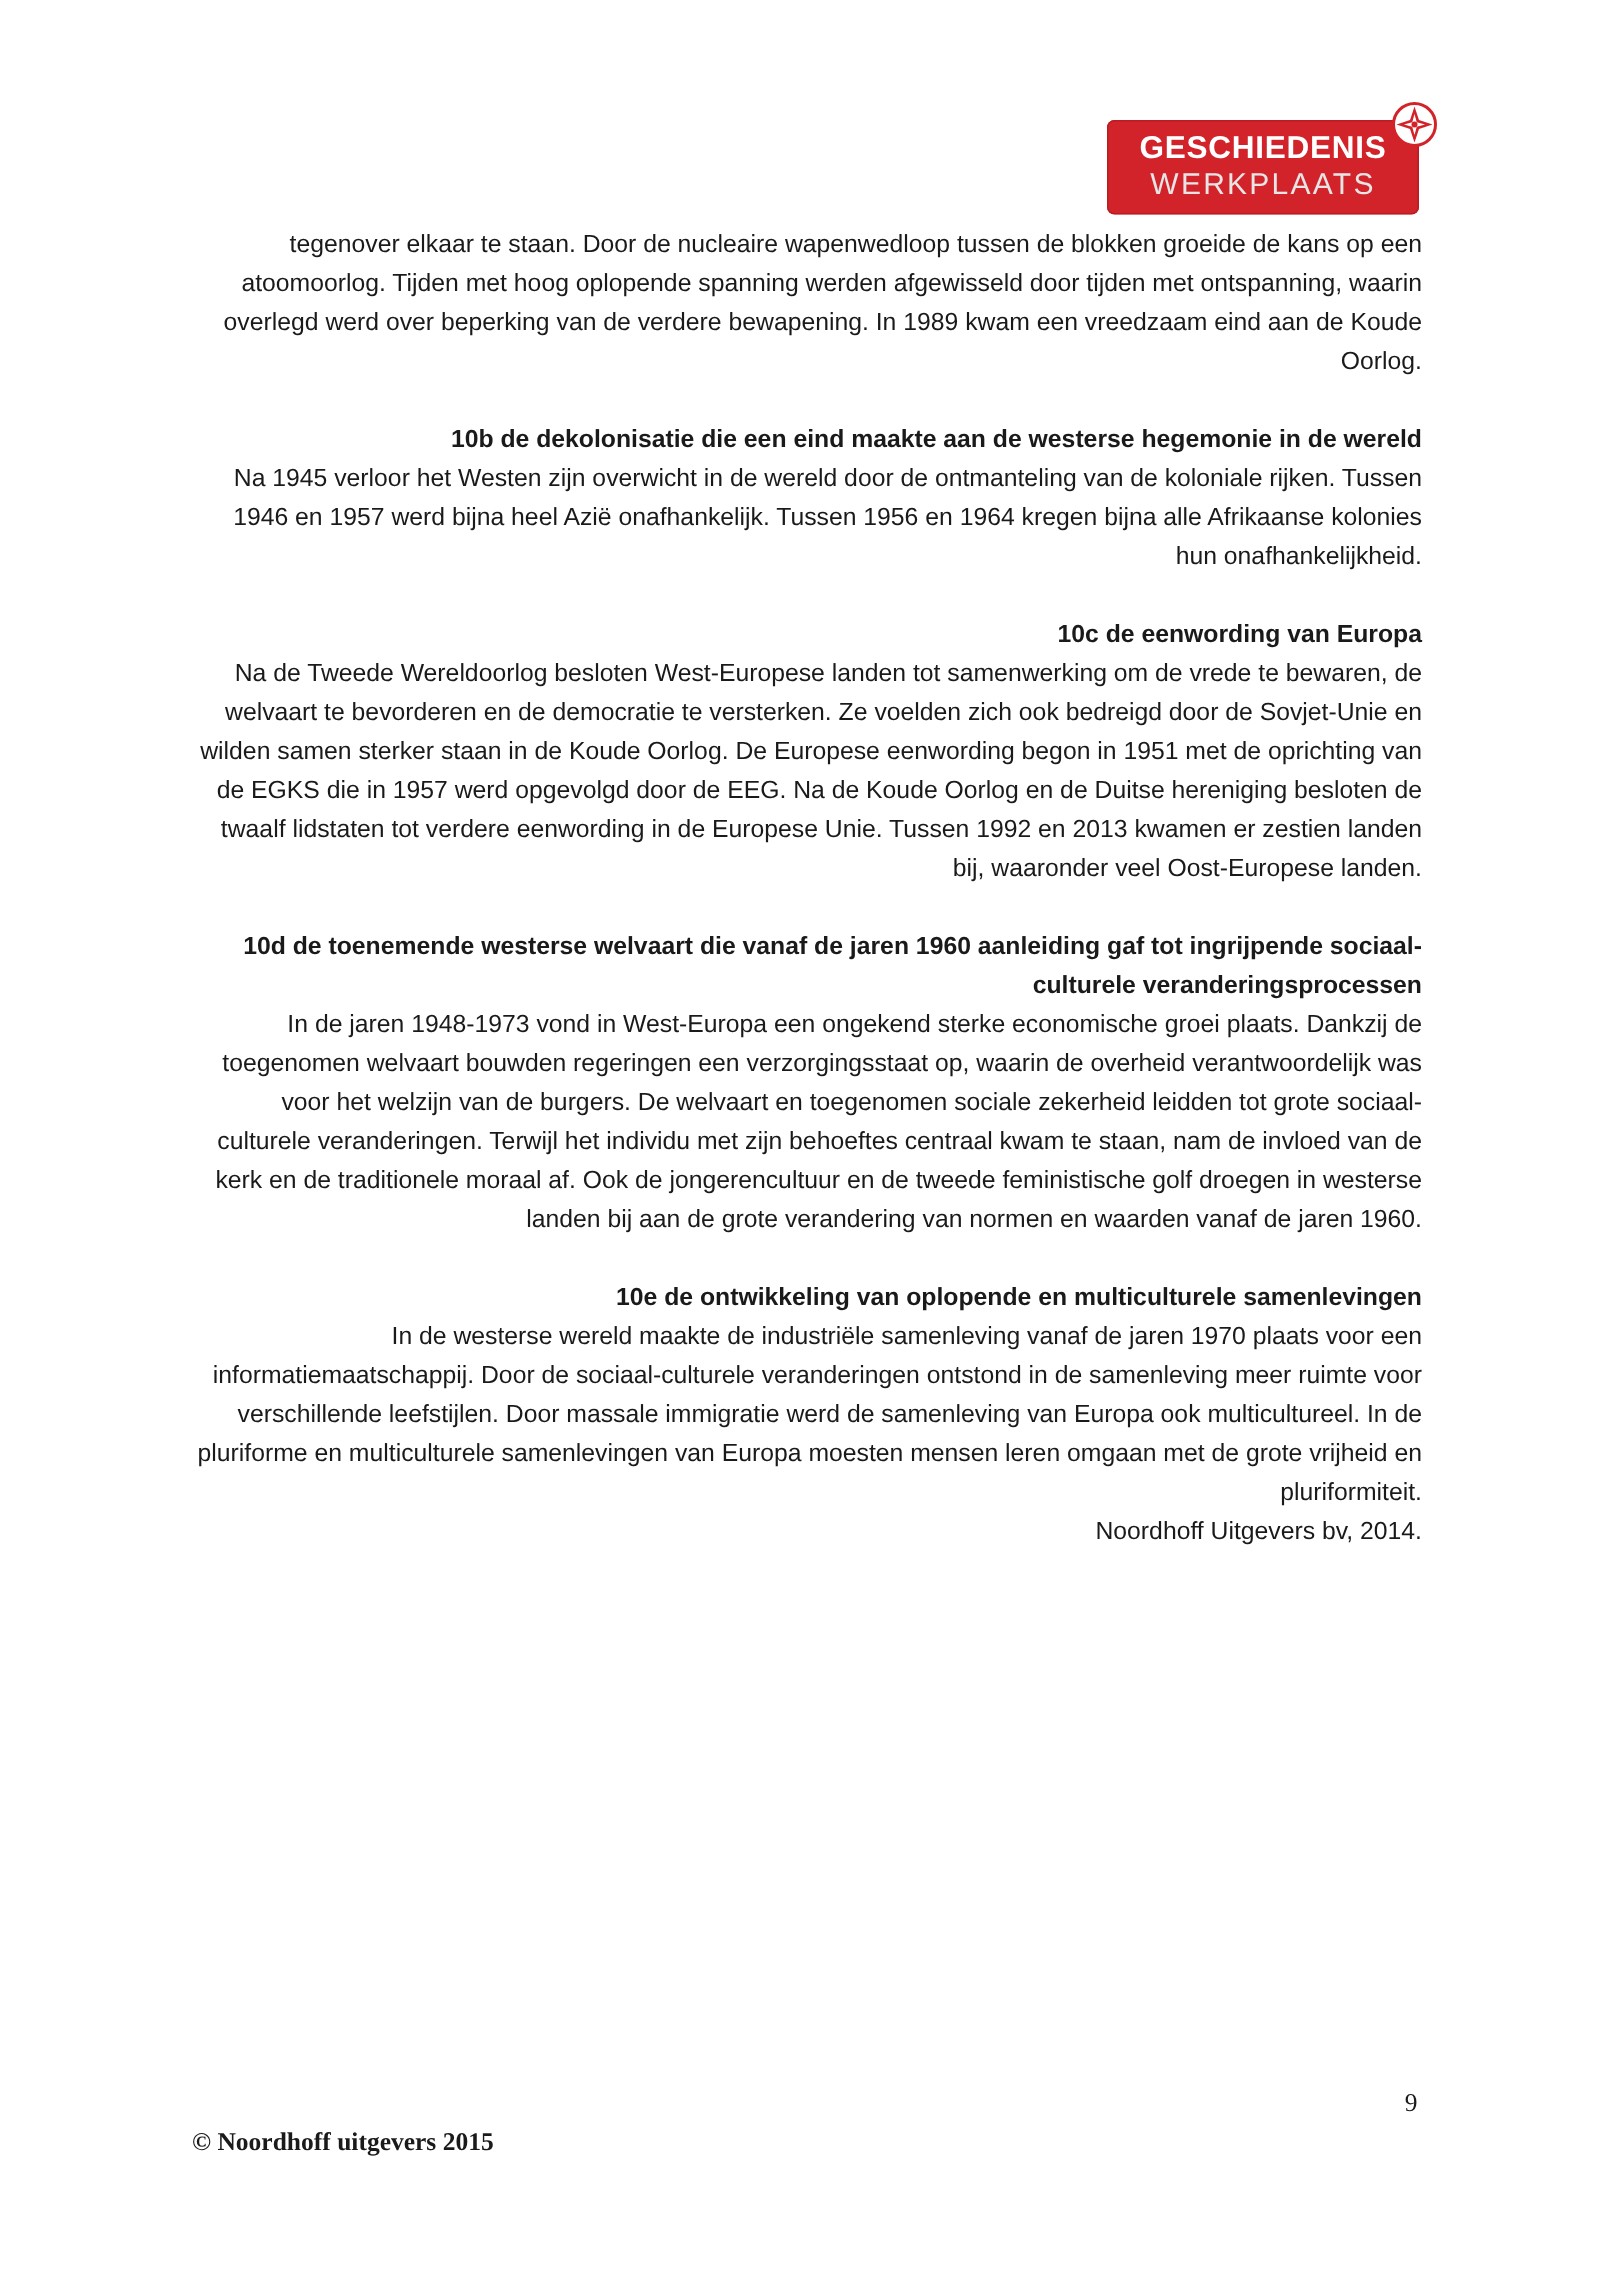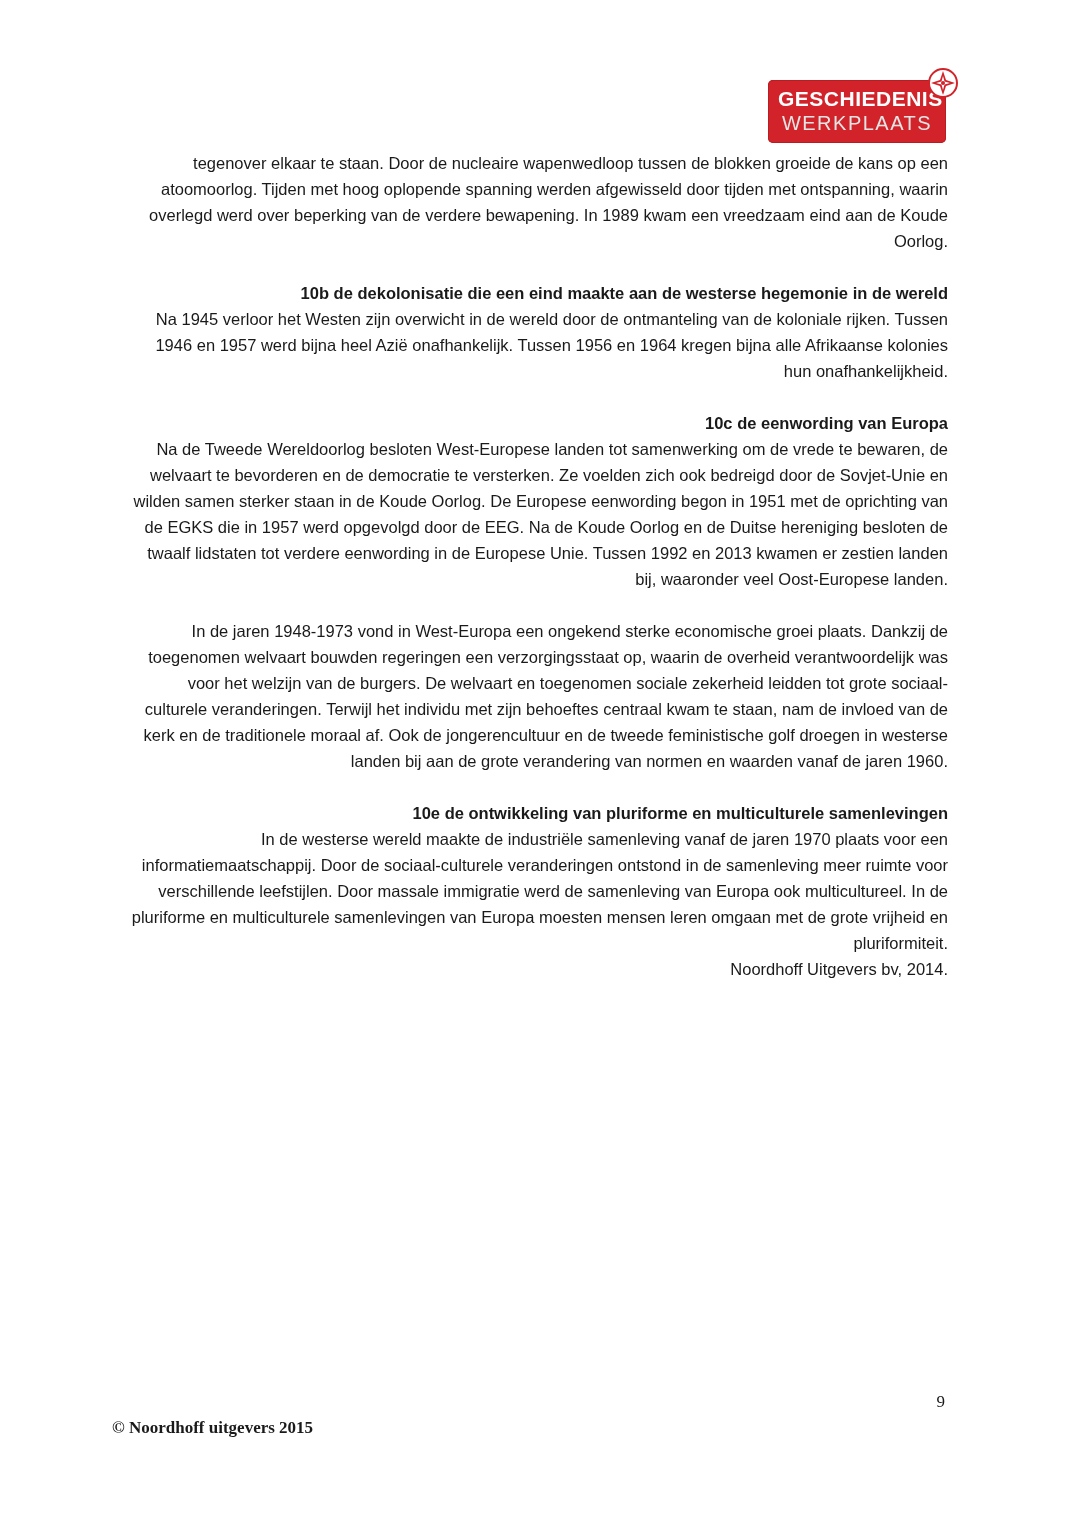--- a/index.html
+++ b/index.html
@@ -11,21 +11,21 @@
     font-family: "Liberation Sans", sans-serif;
     color: #1a1a1a;
     overflow: hidden;
   }
 
   
   .logo-wrap {
     position: absolute;
     top: 80px;
     right: 134px;
-    width: 178px;
+    width: 208px;
   }
   .logo-box {
     background: #d2232a;
     border-radius: 5px;
     padding: 7px 10px 8px 10px;
     text-align: center;
     box-shadow: 0 0 0 1px #b81d23 inset;
   }
   .logo-line1 {
     color: #ffffff;
@@ -77,21 +77,21 @@
   .page-number {
     position: absolute;
     right: 135px;
     top: 1392px;
     font-family: "Liberation Serif", serif;
     font-size: 17px;
     color: #1a1a1a;
   }
   .footer-copyright {
     position: absolute;
-    left: 112px;
+    left: 128px;
     top: 1418px;
     font-family: "Liberation Serif", serif;
     font-weight: 700;
     font-size: 17px;
     color: #1a1a1a;
   }
 </style>
 </head>
 <body>
 
@@ -116,25 +116,26 @@
     <h2>10b de dekolonisatie die een eind maakte aan de westerse hegemonie in de wereld</h2>
     <p>Na 1945 verloor het Westen zijn overwicht in de wereld door de ontmanteling van de koloniale rijken. Tussen 1946 en 1957 werd bijna heel Azië onafhankelijk. Tussen 1956 en 1964 kregen bijna alle Afrikaanse kolonies hun onafhankelijkheid.</p>
   </section>
 
   <section class="sec">
     <h2>10c de eenwording van Europa</h2>
     <p>Na de Tweede Wereldoorlog besloten West-Europese landen tot samenwerking om de vrede te bewaren, de welvaart te bevorderen en de democratie te versterken. Ze voelden zich ook bedreigd door de Sovjet-Unie en wilden samen sterker staan in de Koude Oorlog. De Europese eenwording begon in 1951 met de oprichting van de EGKS die in 1957 werd opgevolgd door de EEG. Na de Koude Oorlog en de Duitse hereniging besloten de twaalf lidstaten tot verdere eenwording in de Europese Unie. Tussen 1992 en 2013 kwamen er zestien landen bij, waaronder veel Oost-Europese landen.</p>
   </section>
 
   <section class="sec">
+    <h2>10d de toenemende westerse welvaart die vanaf de jaren 1960 aanleiding gaf tot ingrijpende sociaal-culturele veranderingsprocessen</h2>
     <p>In de jaren 1948-1973 vond in West-Europa een ongekend sterke economische groei plaats. Dankzij de toegenomen welvaart bouwden regeringen een verzorgingsstaat op, waarin de overheid verantwoordelijk was voor het welzijn van de burgers. De welvaart en toegenomen sociale zekerheid leidden tot grote sociaal-culturele veranderingen. Terwijl het individu met zijn behoeftes centraal kwam te staan, nam de invloed van de kerk en de traditionele moraal af. Ook de jongerencultuur en de tweede feministische golf droegen in westerse landen bij aan de grote verandering van normen en waarden vanaf de jaren 1960.</p>
   </section>
 
   <section class="sec">
-    <h2>10e de ontwikkeling van pluriforme en multiculturele samenlevingen</h2>
+    <h2>10e de ontwikkeling van oplopende en multiculturele samenlevingen</h2>
     <p>In de westerse wereld maakte de industriële samenleving vanaf de jaren 1970 plaats voor een informatiemaatschappij. Door de sociaal-culturele veranderingen ontstond in de samenleving meer ruimte voor verschillende leefstijlen. Door massale immigratie werd de samenleving van Europa ook multicultureel. In de pluriforme en multiculturele samenlevingen van Europa moesten mensen leren omgaan met de grote vrijheid en pluriformiteit.</p>
   </section>
 
   <p class="closing">Noordhoff Uitgevers bv, 2014.</p>
 
 </div>
 
 <div class="page-number">9</div>
 <div class="footer-copyright">© Noordhoff uitgevers 2015</div>
 

